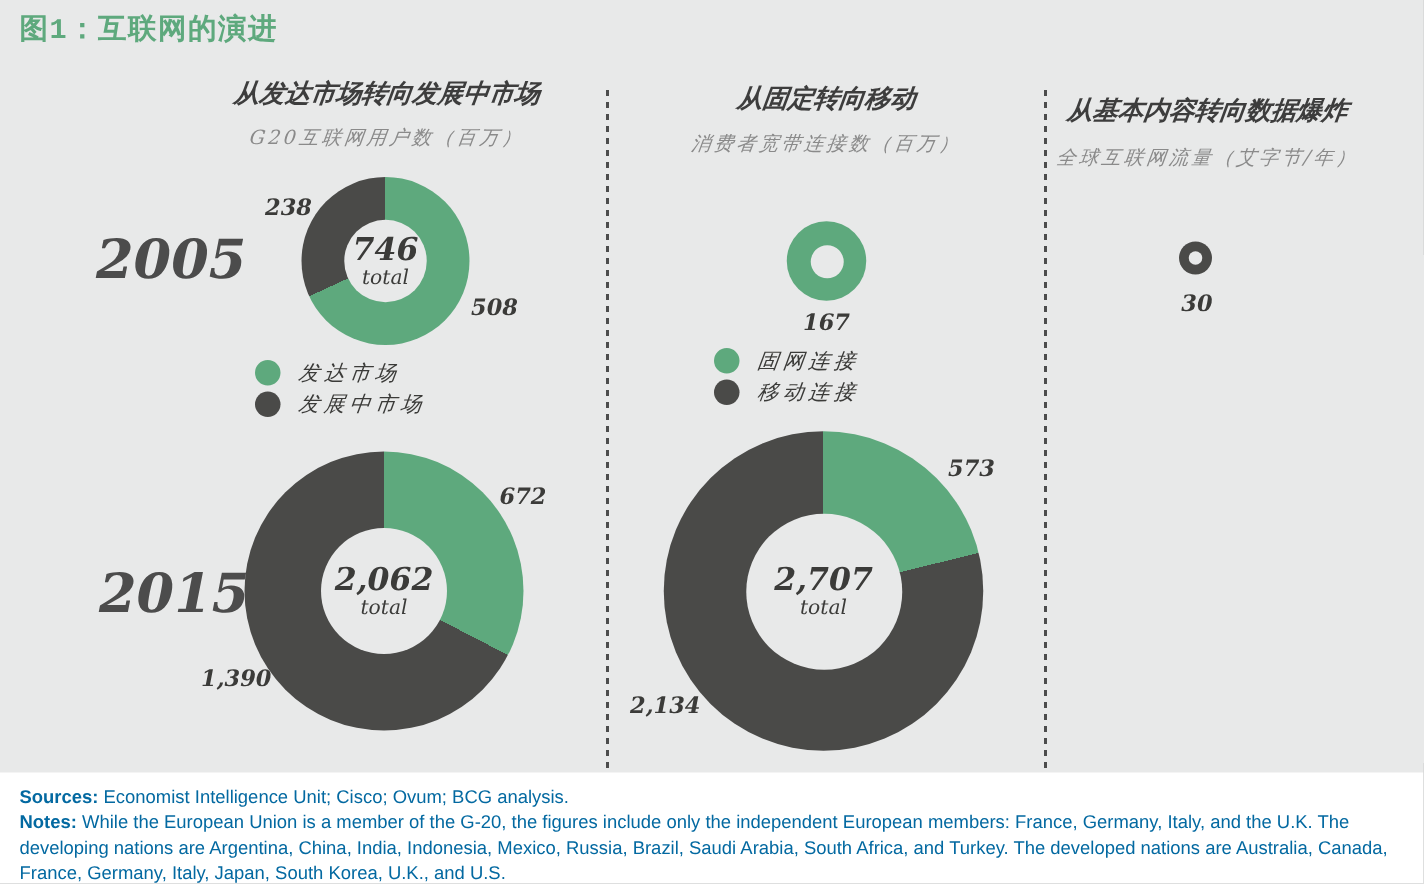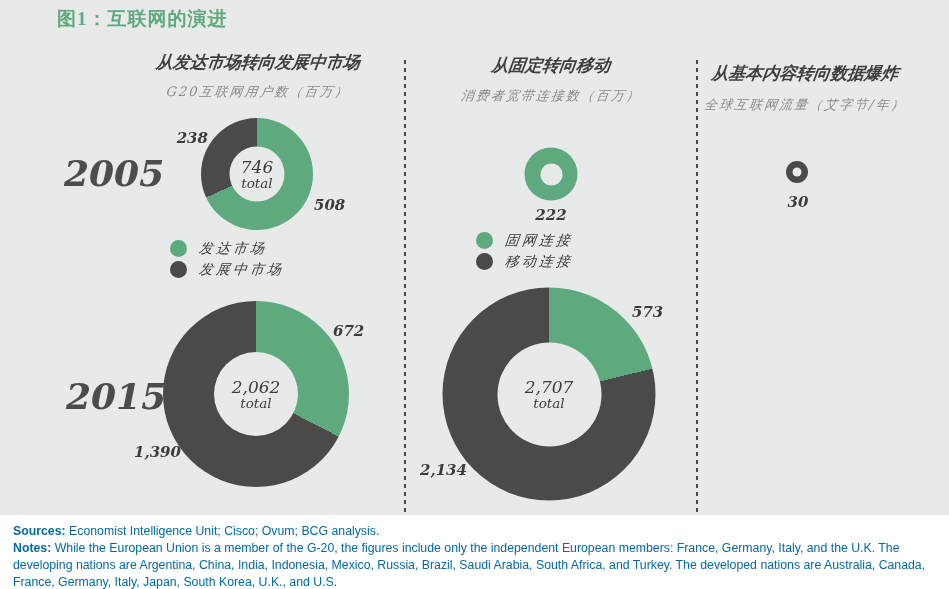--- a/index.html
+++ b/index.html
@@ -1,31 +1,31 @@
 <!DOCTYPE html>
 <html><head>
 <meta charset="utf-8">
 <style>
   html,body{margin:0;padding:0;background:#cfcfcf;}
   .stage{position:relative;width:949px;height:589px;background:#e8e9e9;overflow:hidden;
          font-family:"DejaVu Serif",serif;}
-  .fig-title{position:absolute;left:13px;top:6px;font-family:Liberation Serif, serif;
-         font-weight:bold;font-size:19px;letter-spacing:1px;color:#5ea97d;margin-left:44px;}
+  .fig-title{position:absolute;left:13px;top:6px;font-family:Liberation Mono, monospace;
+         font-weight:bold;font-size:19px;letter-spacing:1px;color:#5ea97d;}
   .col-header{position:absolute;text-align:center;font-family:"Liberation Sans",sans-serif;
          font-weight:bold;font-style:italic;font-size:17px;color:#3d3d3d;transform:skewX(-7deg);}
   .col-sub{position:absolute;text-align:center;font-style:italic;font-size:13px;color:#8a8a8a;
          letter-spacing:2px;transform:skewX(-7deg);}
   .vdivider{position:absolute;top:60px;height:455px;width:2px;
          background:repeating-linear-gradient(to bottom,#4c4c4c 0 4px,transparent 4px 8px);}
   .year{position:absolute;font-weight:bold;font-style:italic;font-size:36px;color:#4c4c4c;}
   .donut{position:absolute;border-radius:50%;transform:translate(-50%,-50%);}
   .hole{position:absolute;left:50%;top:50%;transform:translate(-50%,-50%);border-radius:50%;
          background:#e8e9e9;display:flex;align-items:center;justify-content:center;}
   .center-label{text-align:center;line-height:1.08;}
-  .cnum{display:block;font-weight:normal;font-style:italic;font-size:17px;color:#3b3b39;}
+  .cnum{display:block;font-weight:bold;font-style:italic;font-size:21px;color:#3b3b39;}
   .ctot{display:block;font-style:italic;font-size:13.5px;color:#3b3b39;}
   .vlabel{position:absolute;font-weight:bold;font-style:italic;font-size:15px;color:#3b3b39;}
   .legend{position:absolute;}
   .legend-item{display:flex;align-items:center;height:21px;}
   .dot{width:17px;height:17px;border-radius:50%;margin-right:12px;flex:none;}
   .legend-text{font-style:italic;font-size:14px;color:#3b3b39;letter-spacing:3px;transform:skewX(-7deg);}
   .footer{position:absolute;left:0;top:515px;width:949px;height:74px;background:#ffffff;
          box-sizing:border-box;padding:8px 12px 0 13px;font-family:"Liberation Sans",sans-serif;
          font-size:12.3px;line-height:17px;color:#0369a1;}
   .footer p{margin:0;}
@@ -85,21 +85,21 @@
 
   <div class="donut" style="left: 797px; top: 172px; height: 22px; width: 22px; background: conic-gradient(rgb(74, 74, 72) 0deg, rgb(74, 74, 72) 360deg);">
     <div class="hole" style="height: 9px; width: 9px;"></div>
   </div>
 
 
   <div class="vlabel" style="left:168px;top:129px;width:40px;text-align:right">238</div>
   <div class="vlabel" style="left:314px;top:196px">508</div>
   <div class="vlabel" style="left:333px;top:322px">672</div>
   <div class="vlabel" style="left:134px;top:443px">1,390</div>
-  <div class="vlabel" style="left:521px;top:206px;width:60px;text-align:center">222</div>
+  <div class="vlabel" style="left:521px;top:206px;width:60px;text-align:center">167</div>
   <div class="vlabel" style="left:632px;top:303px">573</div>
   <div class="vlabel" style="left:420px;top:461px">2,134</div>
   <div class="vlabel" style="left:768px;top:193px;width:60px;text-align:center">30</div>
 
   <div class="legend" style="left:170px;top:238px">
     <div class="legend-item">
       <span class="dot" style="background: rgb(94, 169, 125);"></span>
       <span class="legend-text">发达市场</span>
     </div>
     <div class="legend-item">

